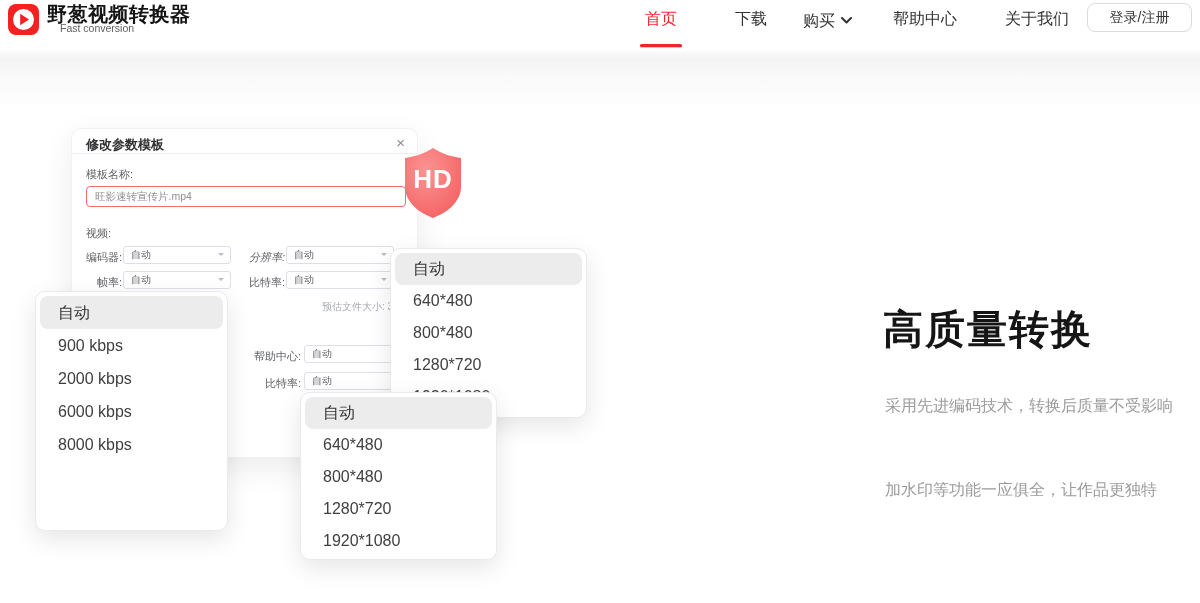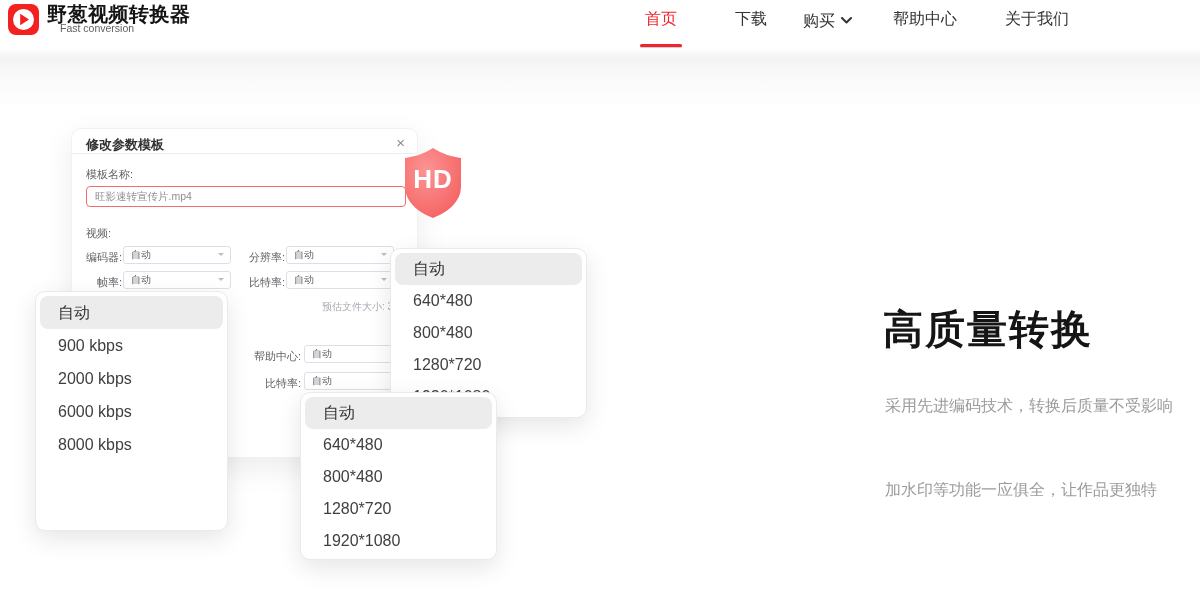--- a/index.html
+++ b/index.html
@@ -81,20 +81,21 @@
     <div class="nav-item active" style="left:645px;">首页</div>
     <div class="nav-item" style="left:727px;margin-left:8px;">下载</div>
     <div class="nav-item" style="left:803px;">
       <span>购买</span><span class="chev"><svg width="11" height="7" viewBox="0 0 11 7">
             <polyline points="1,1 5.5,5.5 10,1" fill="none" stroke="#333" stroke-width="2" stroke-linecap="round" stroke-linejoin="round"></polyline>
           </svg></span>
     </div>
     <div class="nav-item" style="left:893px;">帮助中心</div>
     <div class="nav-item" style="left:1005px;">关于我们</div>
     <div class="nav-underline"></div>
+    <div class="login-btn">登录/注册</div>
   </div>
 
   <div class="hero">
     <div class="hero-heading">高质量转换</div>
     <div class="hero-line l1">采用先进编码技术，转换后质量不受影响</div>
     <div class="hero-line l3">加水印等功能一应俱全，让作品更独特</div>
   </div>
 
   <div class="modal">
     <div class="modal-title">修改参数模板</div>
@@ -106,21 +107,21 @@
       <span class="iv">旺影速转宣传片.mp4</span>
     </div>
 
     <div class="f-label lbl-video">视频:</div>
 
     <div class="row-lbl" style="left:4px; top:121px;">编码器:</div>
     <div class="sel" style="left:51px; top:117px; width:108px;">
       <span class="val">自动</span>
         <span class="caret"></span>
     </div>
-    <div class="row-lbl" style="left:167px; top:121px;">分辨率:</div>
+    <div class="row-lbl" style="left:167px; top:121px;font-style:italic;">分辨率:</div>
     <div class="sel" style="left:214px; top:117px; width:108px;">
       <span class="val">自动</span>
         <span class="caret"></span>
     </div>
 
     <div class="row-lbl" style="left:4px; top:146px;">帧率:</div>
     <div class="sel" style="left:51px; top:142px; width:108px;">
       <span class="val">自动</span>
         <span class="caret"></span>
     </div>

